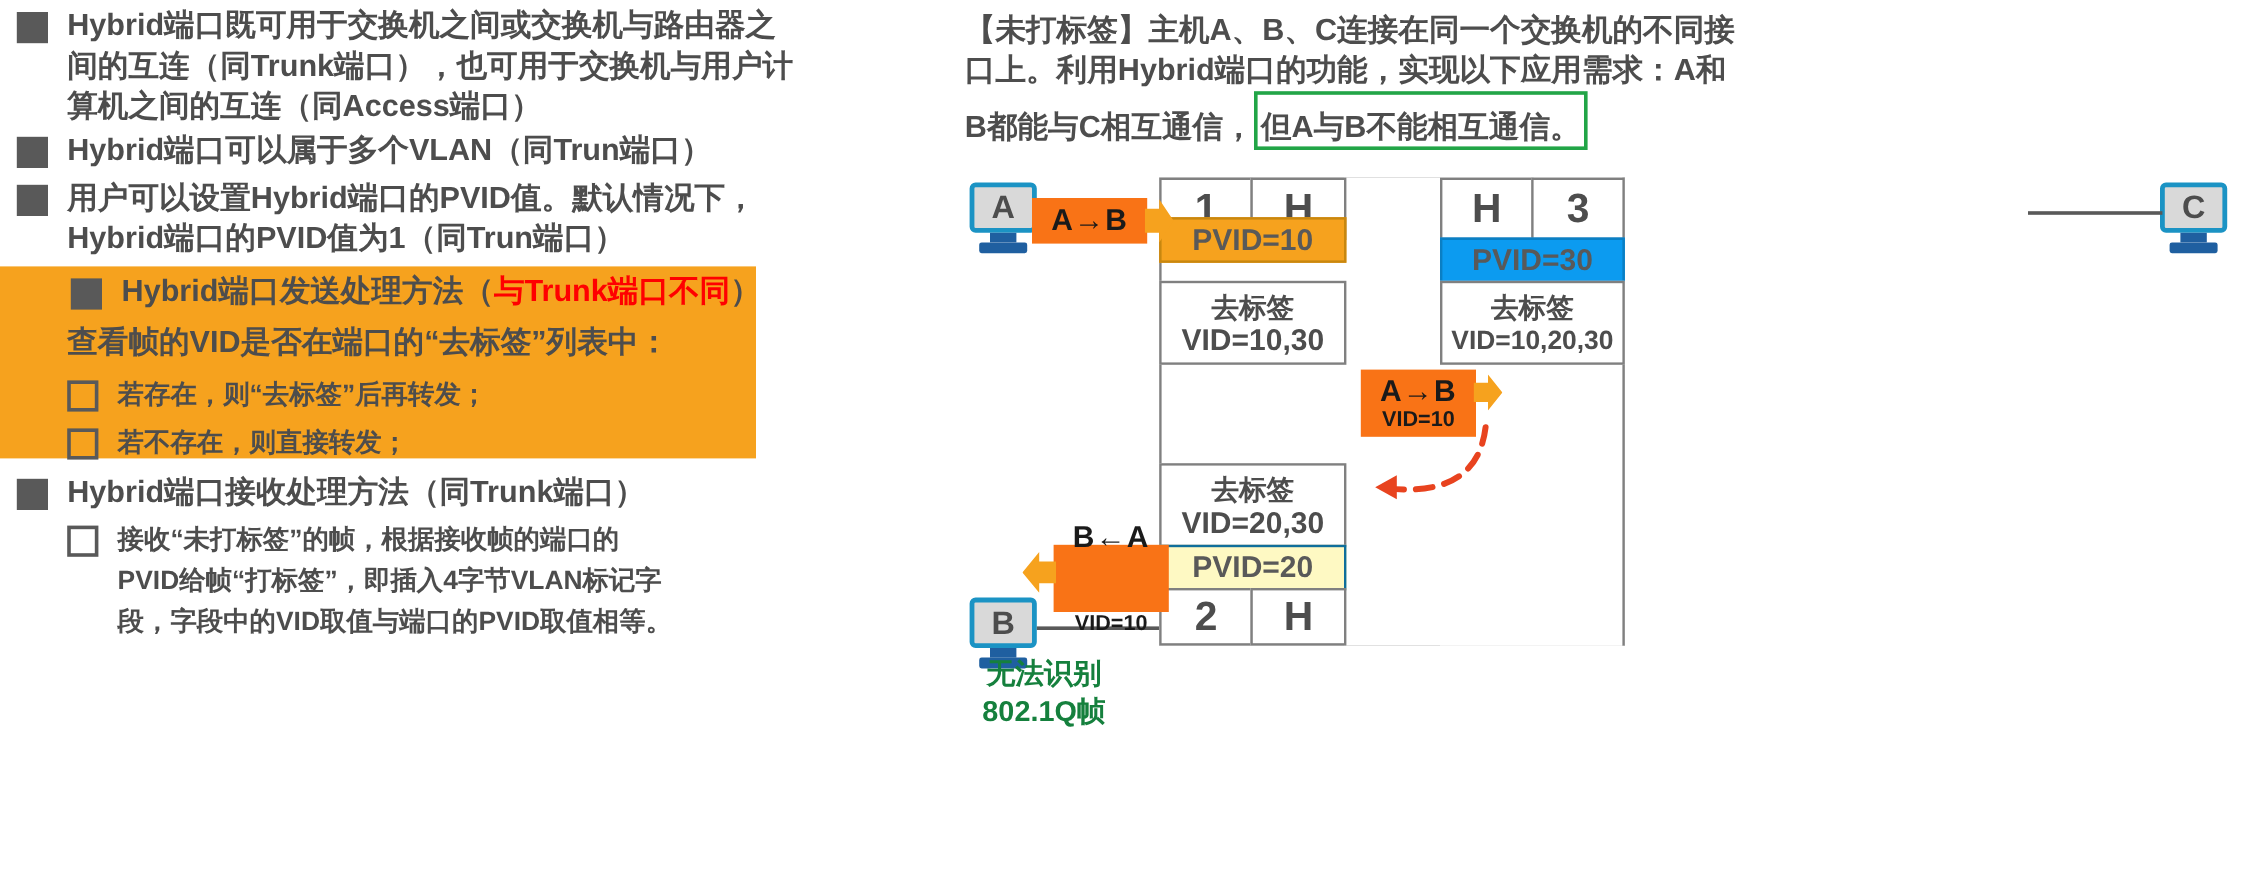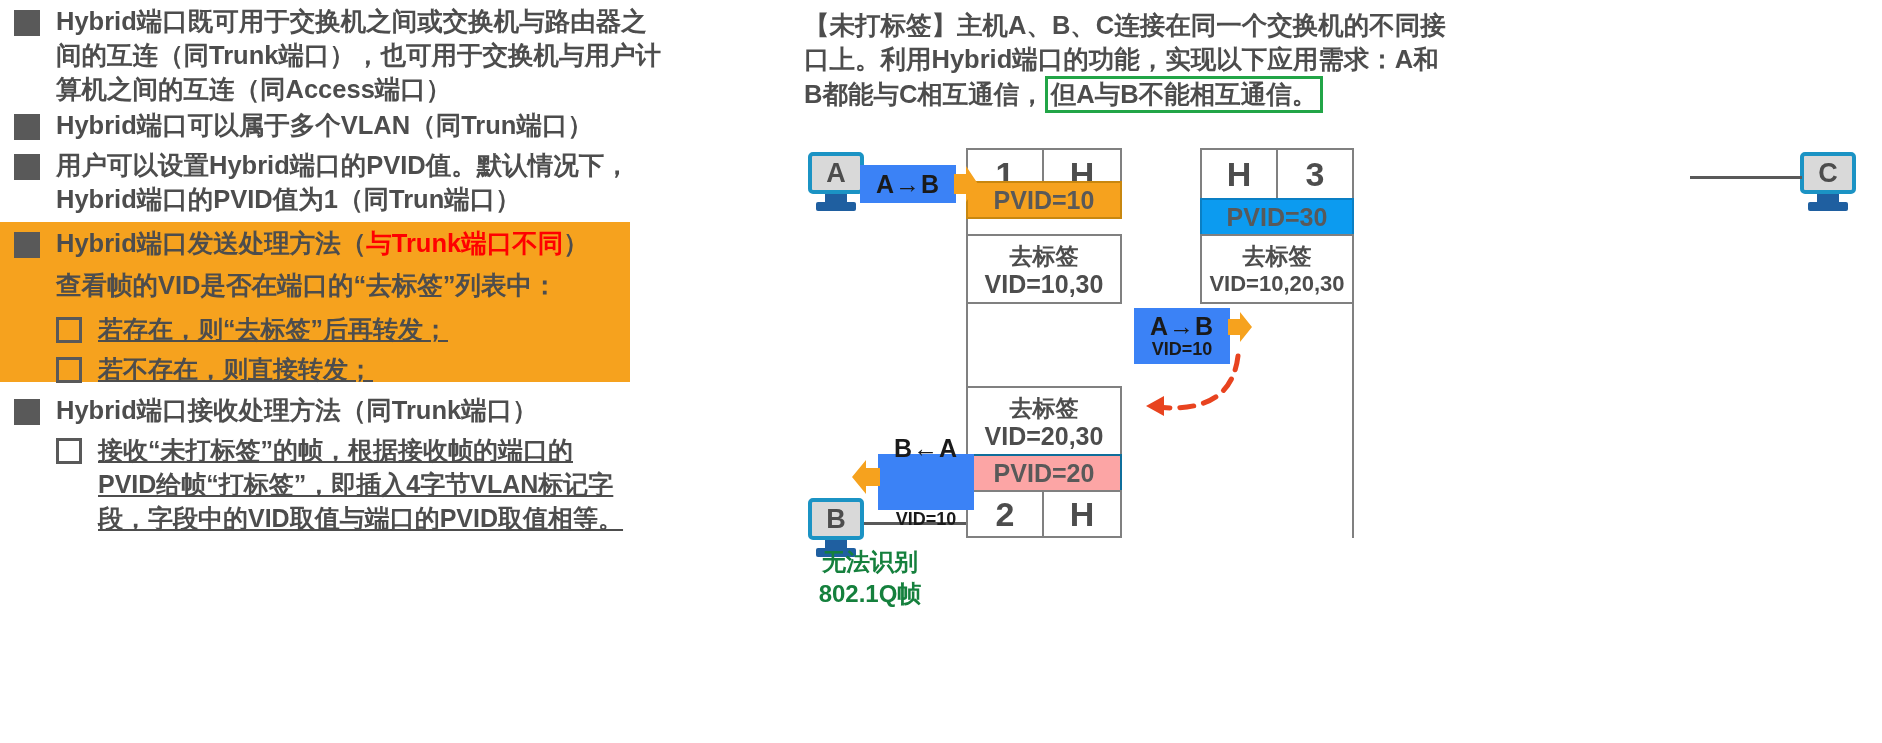--- a/index.html
+++ b/index.html
@@ -26,38 +26,38 @@
     flex:0 0 26px;margin-top:6px;margin-right:16px;
   }
   .hollow{
     width:26px;height:26px;border:3px solid #595959;background:transparent;
     flex:0 0 26px;margin-top:5px;margin-right:16px;box-sizing:border-box;
   }
   .txt{
     font-size:25.5px;font-weight:bold;color:#4d4d4d;
     line-height:34px;letter-spacing:0px;white-space:pre-line;
   }
-  .txt.sub{font-size:25px;text-decoration:underline;}
+  .txt.sub{font-size:22px;}
   .hl-box{
     position:absolute;
     background:#F5A623;
     left:0;
   }
   .hl-box.b1{left:0;top:222px;width:630px;height:160px;background:#F6A21E;}
   .red{color:#FF0000;}
 
   
   .right-col{position:absolute;left:790px;top:0;width:1092px;height:743px;}
   .para{
     position:absolute;left:14px;top:8px;width:1060px;
     font-size:25.5px;font-weight:bold;color:#4d4d4d;line-height:34px;
   }
   .greenbox{
     border:3px solid #22A547;
-    padding:0px 3px 1px 3px;
+    padding:12px 3px 1px 3px;
     display:inline-block;
     line-height:30px;
     background:#fff;
   }
 
   
   .diagram{position:absolute;left:0;top:140px;width:1092px;height:600px;}
 
   
   .sw-frame{
@@ -67,21 +67,21 @@
   
   .cell{
     position:absolute;box-sizing:border-box;border:2px solid #808080;background:#fff;
     display:flex;align-items:center;justify-content:center;
     color:#4d4d4d;font-weight:bold;
   }
   .cell.num{font-size:34px;}
   .cell.pvid{font-size:25px;color:#595959;}
   .cell.pvid.orange{background:#F6A21E;border-color:#C8870F;}
   .cell.pvid.blue{background:#0C9BF0;border-color:#0A7FC4;}
-  .cell.pvid.blue2{background:#fca5a5;border-color:#0F6E9B;}
+  .cell.pvid.blue2{background:#fef9c3;border-color:#0F6E9B;}
   .cell.untag{
     font-size:23px;flex-direction:column;line-height:28px;padding-top:2px;
   }
   .cell.untag .l1{font-size:23px;}
   .cell.untag .l2{font-size:25px;}
 
   
   .host{
     position:absolute;width:56px;
   }
@@ -96,21 +96,21 @@
   }
   .host .base{
     width:40px;height:9px;background:#1F5FA0;margin:0 auto;border-radius:2px;
   }
 
   
   .wire{position:absolute;background:#595959;}
 
   
   .badge{
-    position:absolute;background:#3b82f6;color:#1a1a1a;
+    position:absolute;background:#f97316;color:#1a1a1a;
     display:flex;flex-direction:column;align-items:center;justify-content:center;
     font-weight:bold;line-height:1.05;padding:3px 8px;box-sizing:border-box;
   }
   .badge .big{font-size:25px;letter-spacing:1px;}
   .badge .small{font-size:18px;}
 
   .bottom-note{
     position:absolute;color:#15803d;font-weight:bold;font-size:24px;
     line-height:32px;text-align:center;
   }
@@ -136,21 +136,21 @@
       <div class="sq"></div>
       <div class="txt">Hybrid端口可以属于多个VLAN（同Trun端口）</div>
     </div>
 
     <div class="bullet-row" style="left:14px;top:148px;width:700px;">
       <div class="sq"></div>
       <div class="txt">用户可以设置Hybrid端口的PVID值。默认情况下，
 Hybrid端口的PVID值为1（同Trun端口）</div>
     </div>
 
-    <div class="bullet-row" style="left:14px;top:226px;width:620px;">
+    <div class="bullet-row" style="left:14px;top:226px;width:620px;justify-content:flex-end;">
       <div class="sq"></div>
       <div class="txt"><span>Hybrid端口发送处理方法（</span><span class="red">与Trunk端口不同</span><span>）</span></div>
     </div>
 
     <div style="position:absolute;left:56px;top:268px;width:580px;" class="txt">查看帧的VID是否在端口的“去标签”列表中：</div>
 
     <div class="bullet-row" style="left:56px;top:312px;width:560px;">
       <div class="hollow"></div>
       <div class="txt sub">若存在，则“去标签”后再转发；</div>
     </div>

